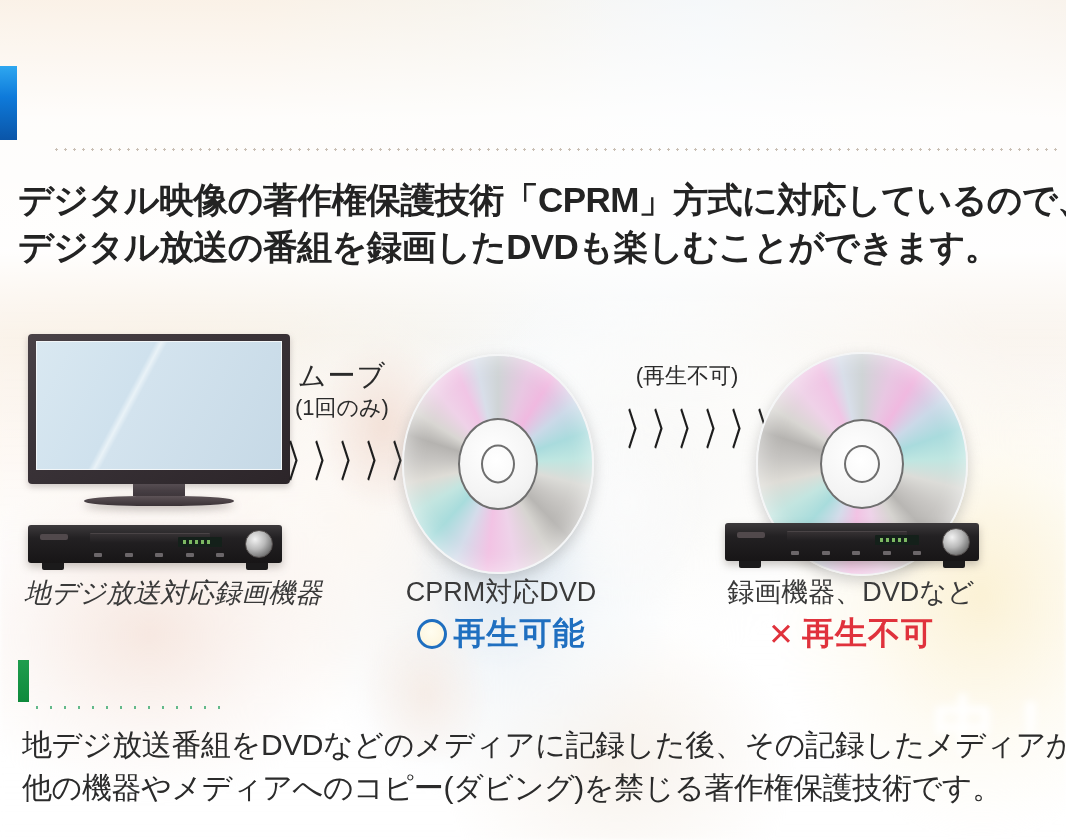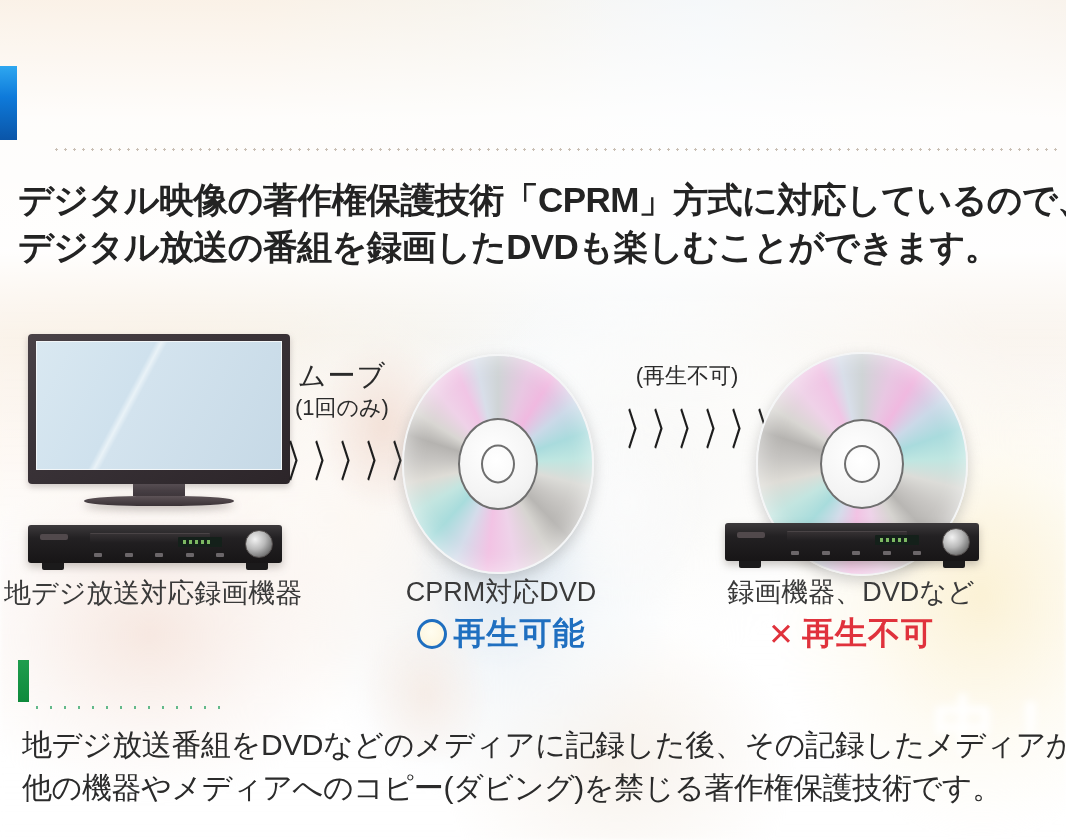--- a/index.html
+++ b/index.html
@@ -294,21 +294,21 @@
     transform-origin: center top;
   }
 
   
   .caption { position: absolute; text-align: center; white-space: nowrap; }
   .caption-title { font-size: 27px; color: #3a3a3a; letter-spacing: 0; }
   .caption-status {
     font-size: 32px; font-weight: bold; letter-spacing: 1px;
     margin-top: 2px; display: flex; align-items: center; justify-content: center; gap: 7px;
   }
-  #cap-tv    { left: 4px;  top: 255px; width: 290px; }
+  #cap-tv    { left: 24px;  top: 255px; width: 290px; font-style: italic; }
   #cap-dvd   { left: 370px; top: 254px; width: 262px; }
   #cap-right { left: 715px; top: 254px; width: 272px; }
 
   .mark-ok {
     display: inline-block; width: 30px; height: 30px; border-radius: 50%;
     border: 3.5px solid #1f6fc0; box-sizing: border-box;
     background: radial-gradient(circle at 45% 40%, #fffdf0 0%, #fdf7e2 60%, #f7f2e0 100%);
   }
   .ok-text { color: #1f6fc0; }
   .mark-ng { color: #e0323c; font-size: 31px; font-weight: bold; line-height: 1; }

